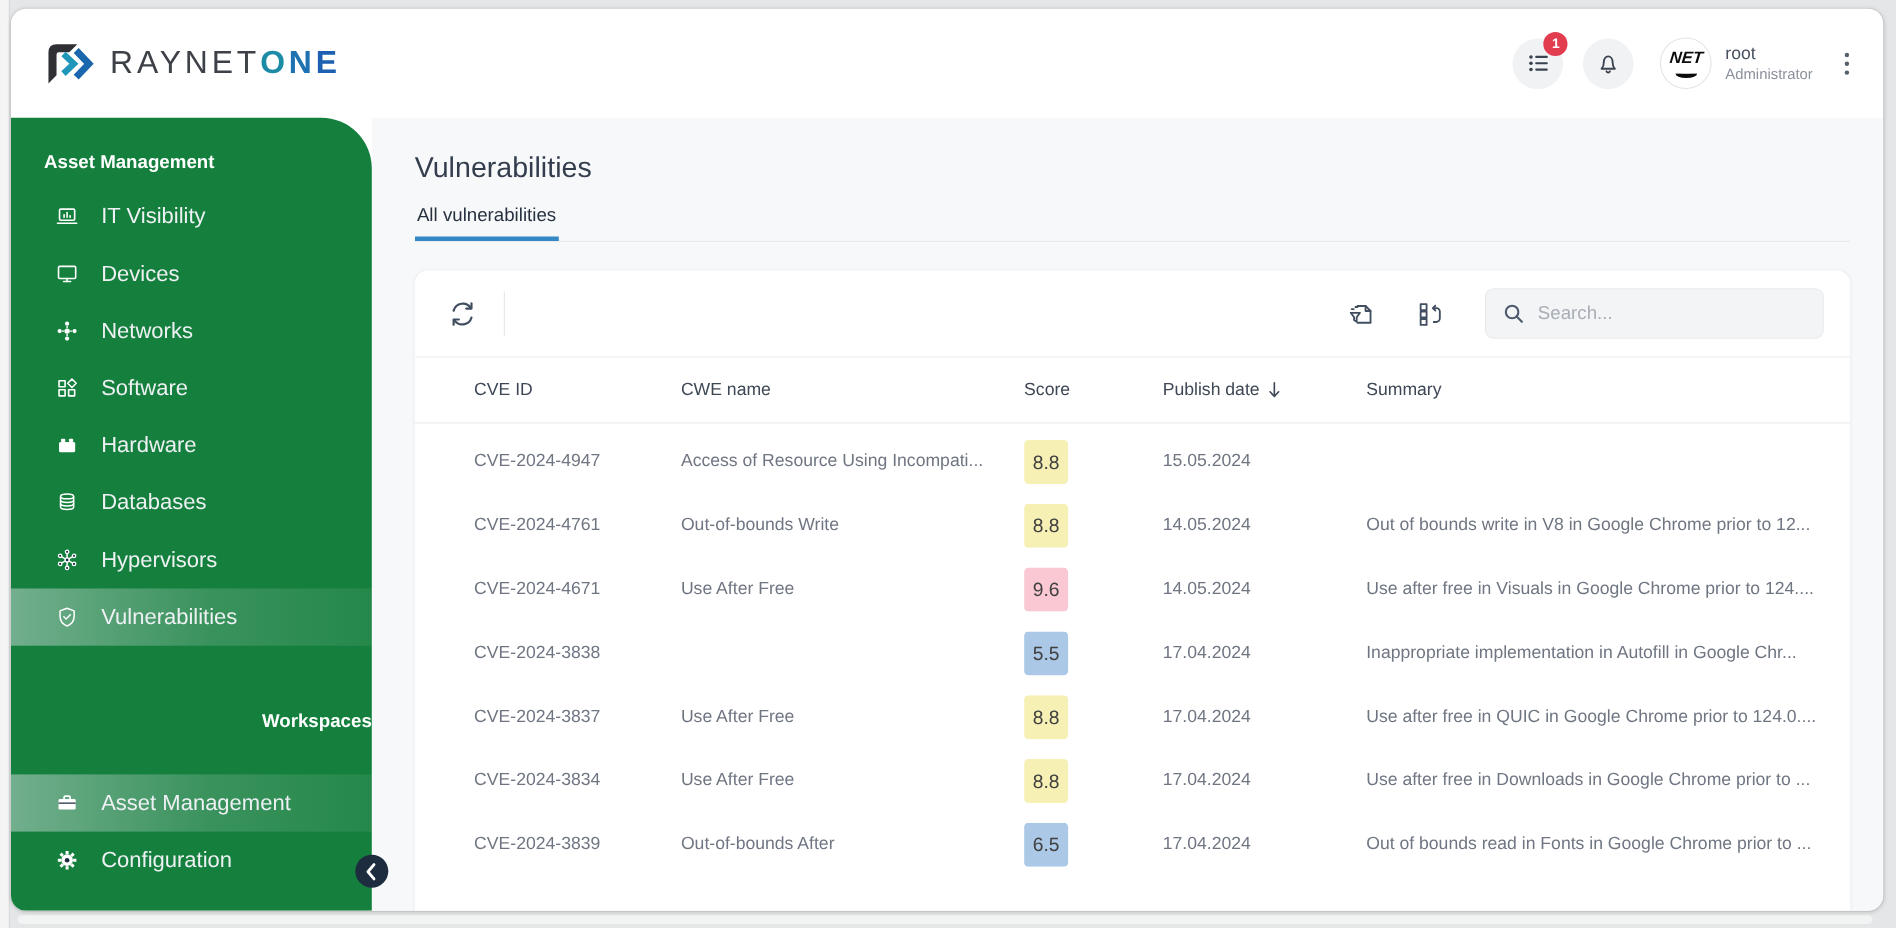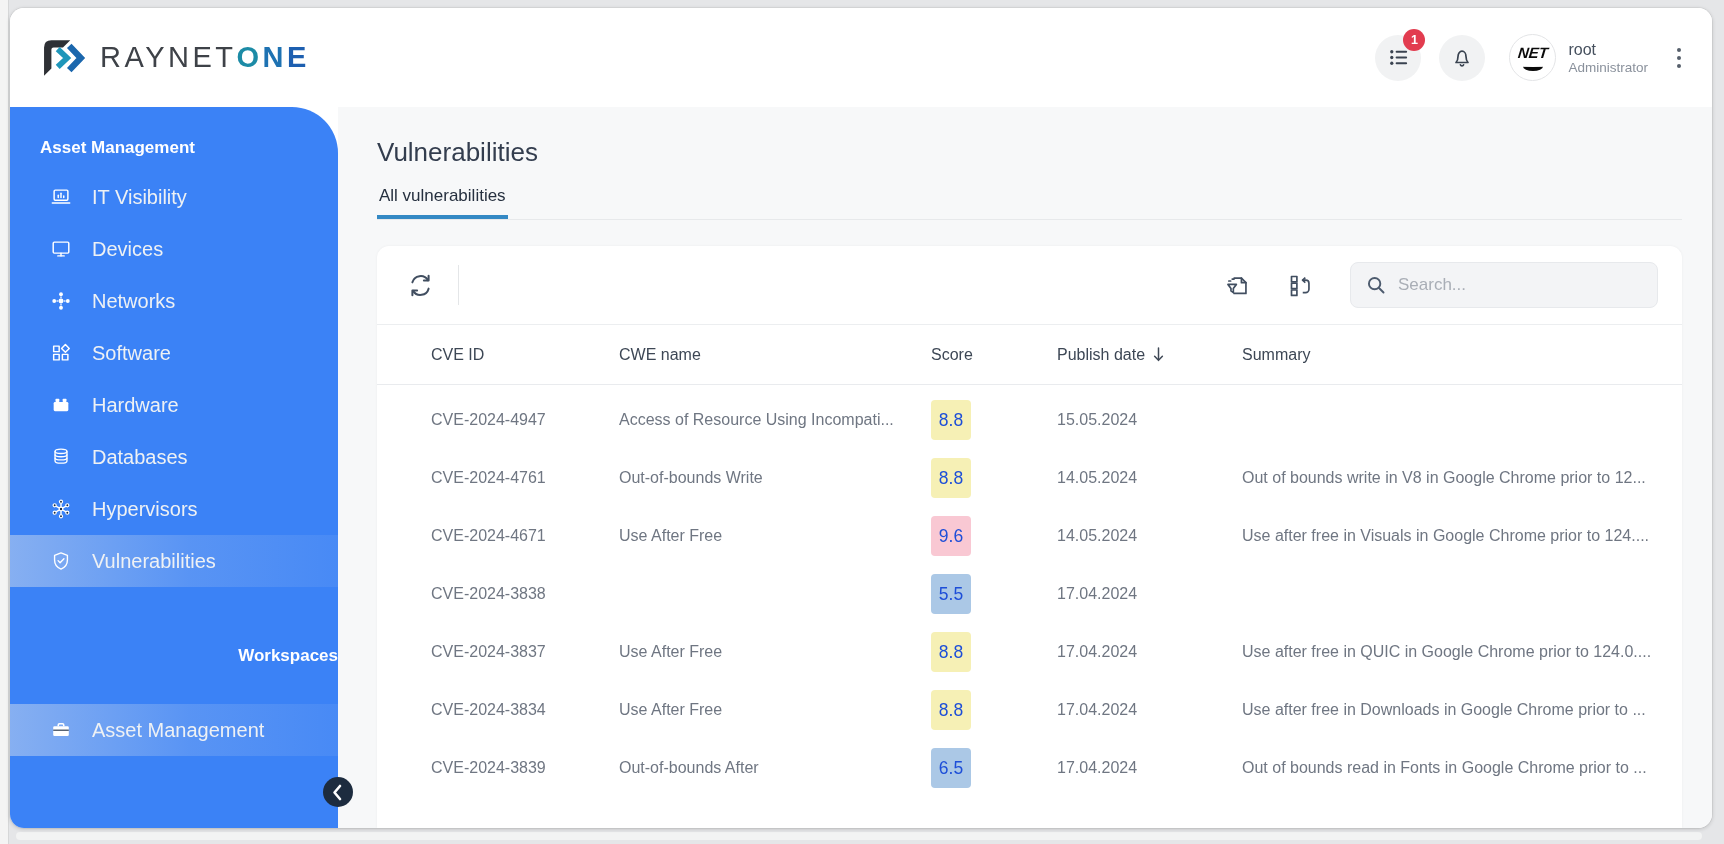--- a/index.html
+++ b/index.html
@@ -30,21 +30,21 @@
   .avatar-txt { font-style:italic; font-weight:900; font-size:15px; color:#0b0b0b; letter-spacing:0; transform:skewX(-6deg); }
   .avatar-arc { width:20px; height:9px; border-bottom:4px solid #0b0b0b; border-radius:50%; margin-top:1px; }
   .user-name { font-size:16px; color:#46505e; line-height:19px; }
   .user-role { font-size:13.5px; color:#8a919c; line-height:17px; }
   .kebab { margin-left:10px; cursor:pointer; display:flex; align-items:center; }
 
   
   .body-row { flex:1; display:flex; min-height:0; }
 
   
-  .sidebar { position:relative; width:328px; flex:0 0 328px; background:#3b82f6; border-top-right-radius:46px; color:#fff; }
+  .sidebar { position:relative; width:328px; flex:0 0 328px; background:#15803d; border-top-right-radius:46px; color:#fff; }
   .nav-section-title { font-size:17px; font-weight:bold; color:#ffffff; margin:30px 0 12px 30px; line-height:22px; }
   .nav-section + .nav-section .nav-section-title { margin:58px 0 37px 30px;text-align:right; }
   .nav-item { height:52px; display:flex; align-items:center; padding-left:40px; gap:20px; cursor:pointer; }
   .nav-item.active { background:linear-gradient(to right, rgba(223,229,236,0.46) 0%, rgba(223,229,236,0.18) 55%, rgba(223,229,236,0.08) 100%); }
   .nav-icon { width:22px; height:22px; display:flex; align-items:center; justify-content:center; }
   .nav-label { font-size:20px; color:#eef1f4; }
   .collapse-btn { position:absolute; right:-15px; bottom:21px; width:30px; height:30px; border-radius:50%;
                   background:#1d2c3f; display:flex; align-items:center; justify-content:center; cursor:pointer; z-index:3; }
 
   
@@ -68,21 +68,21 @@
   .search-box input::placeholder { color:#a9aeb6; }
 
   .thead, .trow { display:grid; grid-template-columns:188px 312px 126px 185px 1fr; align-items:center; padding-left:54px; }
   .thead { height:60px; flex:0 0 60px; border-bottom:1px solid #e9ebee; font-size:16px; color:#3d4755; }
   .th { display:flex; align-items:center; gap:7px; }
   .tbody { padding-top:6px; overflow:hidden; }
   .trow { height:58px; font-size:16px; color:#6f7682; cursor:pointer; }
   .cell { white-space:nowrap; overflow:hidden; }
   .c-summary { padding-right:45px; text-overflow:clip; }
   .score-badge { display:inline-flex; width:40px; height:40px; border-radius:4px; align-items:center; justify-content:center;
-                 font-size:17.5px; color:#1d4ed8; }
+                 font-size:17.5px; color:#404040; }
 </style>
 </head>
 <body>
 
 <div class="viewport">
   <div class="win-edge"></div>
   <div class="hscrollbar"></div>
 
   <div class="app-card">
 
@@ -270,20 +270,39 @@
     <span class="nav-icon">
                     <svg width="22" height="22" viewBox="0 0 24 24">
                       <rect x="3.5" y="8" width="17" height="10.5" rx="1.3" fill="#fff"></rect>
                       <path d="M9 8 V6.5 A1.3 1.3 0 0 1 10.3 5.2 H13.7 A1.3 1.3 0 0 1 15 6.5 V8" fill="none" stroke="#fff" stroke-width="1.7"></path>
                       <path d="M3.5 12.2 H20.5" stroke="#1d2c3f" stroke-width="1.2"></path>
                     </svg>
                   </span>
     <span class="nav-label">Asset Management</span>
   </div>
 
+  <div class="nav-item">
+    <span class="nav-icon">
+                    <svg width="22" height="22" viewBox="0 0 24 24">
+                      <g stroke="#fff" stroke-width="3">
+                        <path d="M12 2.8 V6"></path>
+                        <path d="M12 18 V21.2"></path>
+                        <path d="M2.8 12 H6"></path>
+                        <path d="M18 12 H21.2"></path>
+                        <path d="M5.5 5.5 L7.8 7.8"></path>
+                        <path d="M16.2 16.2 L18.5 18.5"></path>
+                        <path d="M18.5 5.5 L16.2 7.8"></path>
+                        <path d="M7.8 16.2 L5.5 18.5"></path>
+                      </g>
+                      <circle cx="12" cy="12" r="5.8" fill="#fff"></circle>
+                      <circle cx="12" cy="12" r="2.3" fill="#1d2c3f"></circle>
+                    </svg>
+                  </span>
+    <span class="nav-label">Configuration</span>
+  </div>
 </div>
   </div>
 </div>
         <div class="collapse-btn">
           <svg width="26" height="26" viewBox="0 0 26 26" fill="none" stroke="#ffffff" stroke-width="2.6" stroke-linecap="round" stroke-linejoin="round">
             <polyline points="15,7 9.5,13.5 15,20"></polyline>
           </svg>
         </div>
       </nav>
 
@@ -378,20 +397,21 @@
     <div class="cell"><span class="score-badge" style="background: rgb(249, 200, 211); text-align: center;">9.6</span></div>
     <div class="cell">14.05.2024</div>
     <div class="cell c-summary">Use after free in Visuals in Google Chrome prior to 124....</div>
   </div>
 
   <div class="trow">
     <div class="cell">CVE-2024-3838</div>
     <div class="cell"></div>
     <div class="cell"><span class="score-badge" style="background: rgb(171, 200, 230);">5.5</span></div>
     <div class="cell">17.04.2024</div>
+    <div class="cell c-summary">Inappropriate implementation in Autofill in Google Chr...</div>
   </div>
 
   <div class="trow">
     <div class="cell">CVE-2024-3837</div>
     <div class="cell">Use After Free</div>
     <div class="cell"><span class="score-badge" style="background: rgb(246, 240, 181);">8.8</span></div>
     <div class="cell">17.04.2024</div>
     <div class="cell c-summary">Use after free in QUIC in Google Chrome prior to 124.0....</div>
   </div>
 

